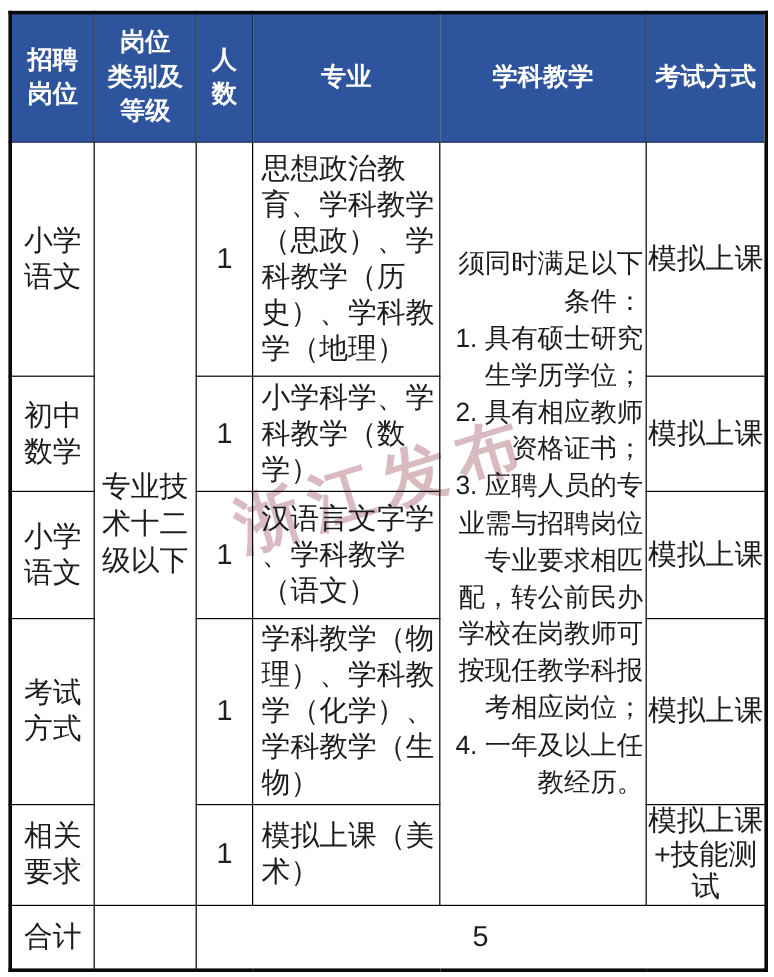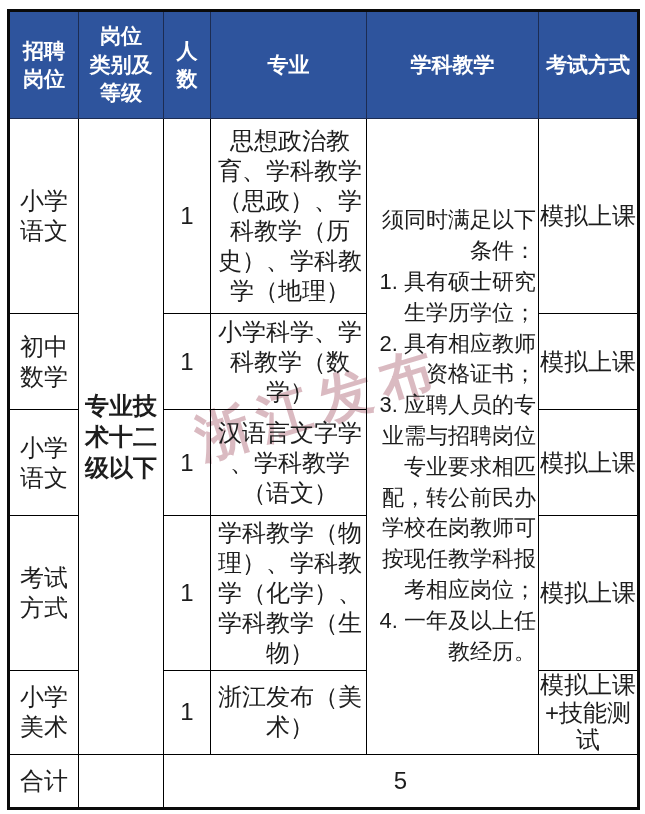--- a/index.html
+++ b/index.html
@@ -60,32 +60,32 @@
     background: transparent;
   }
   tr.hdr { height: 108px; }
   tr.r1 { height: 195px; }
   tr.r2 { height: 96px; }
   tr.r3 { height: 106px; }
   tr.r4 { height: 152px; }
   tr.r5 { height: 83px; }
   tr.r6 { height: 54px; }
   td.major {
-    text-align: center;
+    text-align: left;
     padding: 2px 4px 2px 7px;
     line-height: 1.25;
   }
   td.req {
     text-align: right;
     padding: 2px 2px 2px 4px;
     font-size: 22px;
     line-height: 1.4;
   }
   td.exam { line-height: 1.15; padding: 0 1px; margin-top: 41px; }
-  td.cat  { line-height: 1.3; font-weight: bold; }
+  td.cat  { line-height: 1.3; }
 </style>
 </head>
 <body>
 
 <div class="page">
 
   <div class="watermark">浙江发布</div>
 
   <table class="recruit">
     <colgroup>
@@ -152,23 +152,23 @@
       <td class="num">1</td>
       <td class="major">学科教学（物
 理）、学科教
 学（化学）、
 学科教学（生
 物）</td>
       <td class="exam">模拟上课</td>
     </tr>
 
     <tr class="r5">
-      <td class="pos">小学美术</td>
+      <td class="pos">相关要求</td>
       <td class="num">1</td>
-      <td class="major">浙江发布（美
+      <td class="major">模拟上课（美
 术）</td>
       <td class="exam">模拟上课
 +技能测
 试</td>
     </tr>
 
     <tr class="r6">
       <td class="pos">合计</td>
       <td></td>
       <td colspan="4">5</td>

